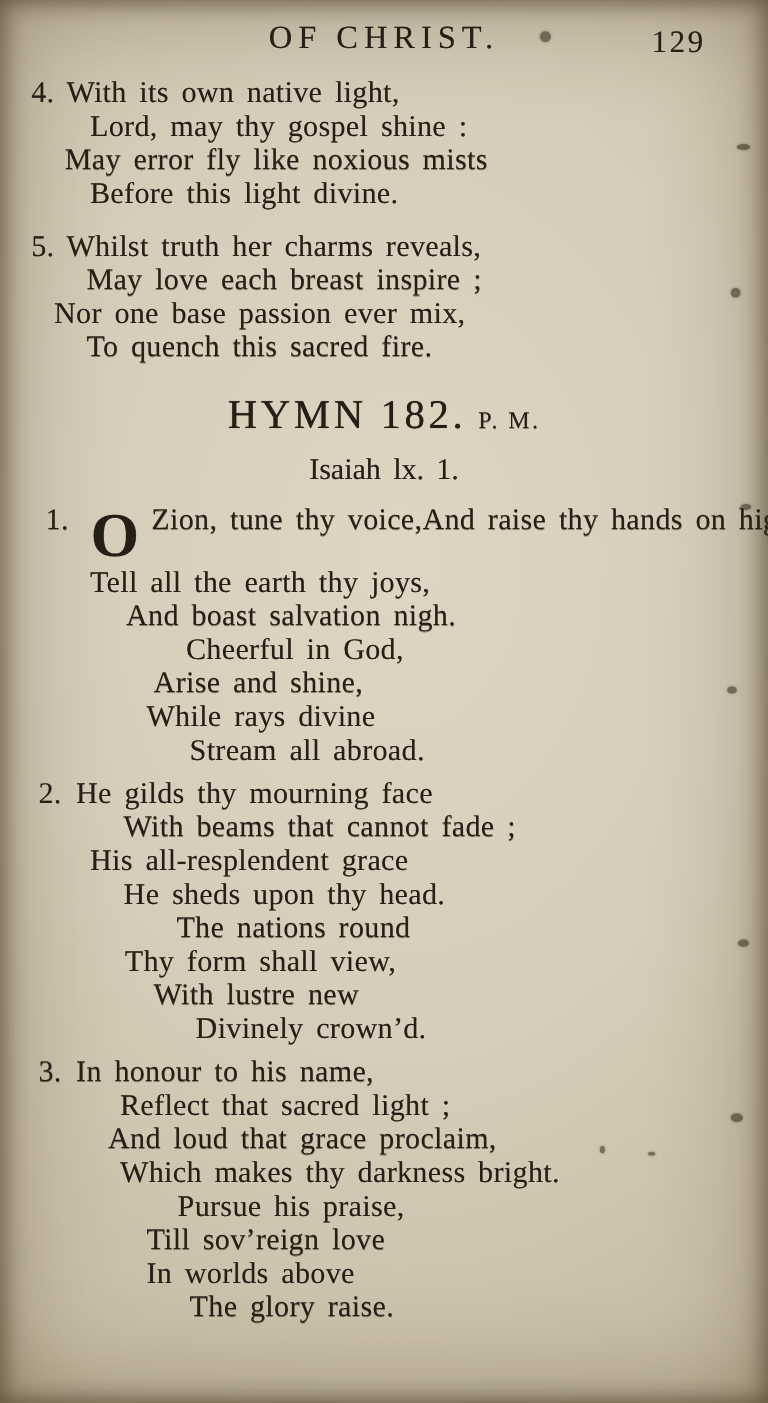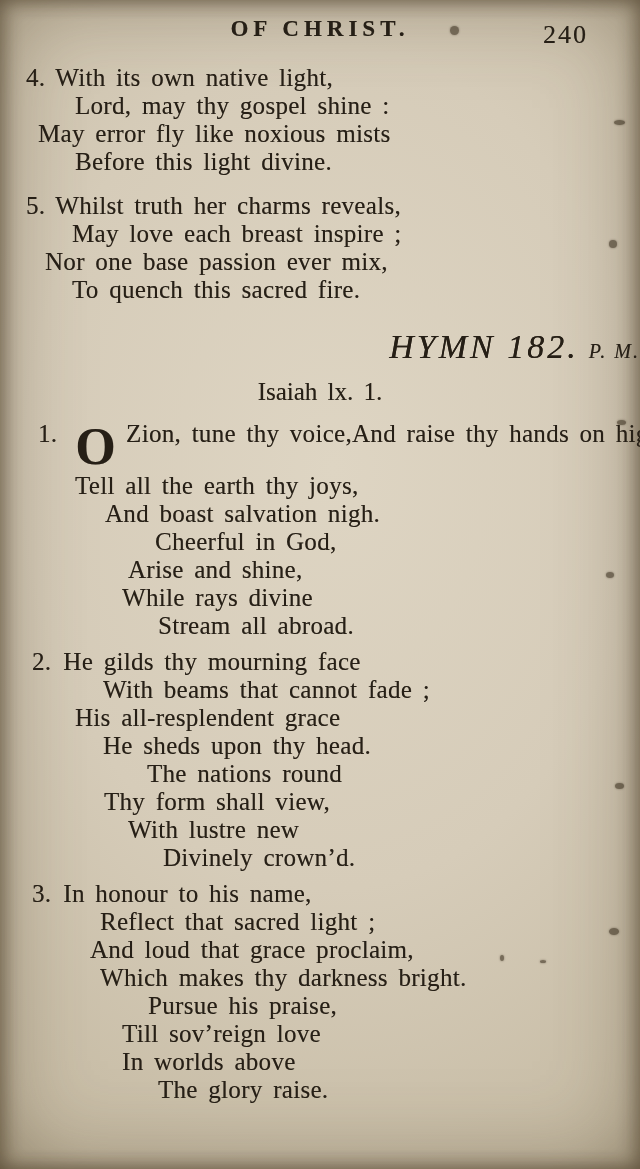--- a/index.html
+++ b/index.html
@@ -14,30 +14,30 @@
       inset 0 0 90px rgba(70,55,30,.40),
       inset 0 0 20px rgba(60,45,25,.25),
       inset -6px 0 18px rgba(60,45,25,.30),
       inset 6px 0 18px rgba(60,45,25,.30);
     font-family:"Liberation Serif","DejaVu Serif",serif;
     color:#261f16;
     text-shadow:0.2px 0.3px 0.4px rgba(30,22,12,.45);
   }
 
   .running-header { position:relative; padding-top:16px; height:40px; text-align:center; }
-  .header-title { font-size:23px; font-weight:700; letter-spacing:5px;text-align:right; }
+  .header-title { font-size:27px; font-weight:400; letter-spacing:5px;text-align:right; }
   .page-number { position:absolute; right:52px; top:20px; font-size:26px; letter-spacing:2px; }
 
   .line { font-size:25px; line-height:28px; white-space:nowrap; word-spacing:4px; letter-spacing:0.3px; }
   .vnum { margin-right:10px; }
 
   .prev-section { padding:8px 0 0 26px; }
   .prev-section .verse { margin-bottom:16px; }
 
-  .hymn-heading { text-align:right; margin-top:24px; height:44px;font-style:italic; }
+  .hymn-heading { text-align:center; margin-top:24px; height:44px; }
   .hymn-title { font-size:34px; letter-spacing:3px; text-shadow:0 0 .6px currentColor; }
   .hymn-meter { font-size:20px; letter-spacing:2px; margin-left:6px; }
   .scripture { text-align:center; margin-top:6px; font-size:25px; word-spacing:4px; }
 
   .hymn-section { padding-left:30px; margin-top:14px; }
   .hymn-section .verse { margin-bottom:8px; }
   .hymn-section .vnum { margin-right:12px; }
 
   .dropcap-row { display:flex; align-items:flex-start; }
   .dropcap { font-size:52px; line-height:50px; font-weight:700; margin:2px 10px 0 6px; }
@@ -47,31 +47,31 @@
   .speck { position:absolute; background:rgba(45,34,18,.55); border-radius:50%;
            box-shadow:0 0 2px rgba(45,34,18,.5); }
 </style>
 </head>
 <body>
 
 <div class="page">
 
   <div class="running-header">
     <span class="header-title">OF CHRIST.</span>
-    <span class="page-number">240</span>
+    <span class="page-number">129</span>
   </div>
 
   <div class="prev-section">
 
     <div class="verse">
       <div class="line">
         <span class="vnum">4.</span><span>With its own native light,</span>
       </div>
       <div class="line" style="margin-left:49px">Lord, may thy gospel shine :</div>
-      <div class="line" style="margin-left:12px">May error fly like noxious mists</div>
+      <div class="line" style="margin-left:28px">May error fly like noxious mists</div>
       <div class="line" style="margin-left:49px">Before this light divine.</div>
     </div>
 
     <div class="verse">
       <div class="line">
         <span class="vnum">5.</span><span>Whilst truth her charms reveals,</span>
       </div>
       <div class="line" style="margin-left:46px">May love each breast inspire ;</div>
       <div class="line" style="margin-left:19px">Nor one base passion ever mix,</div>
       <div class="line" style="margin-left:46px">To quench this sacred fire.</div>

